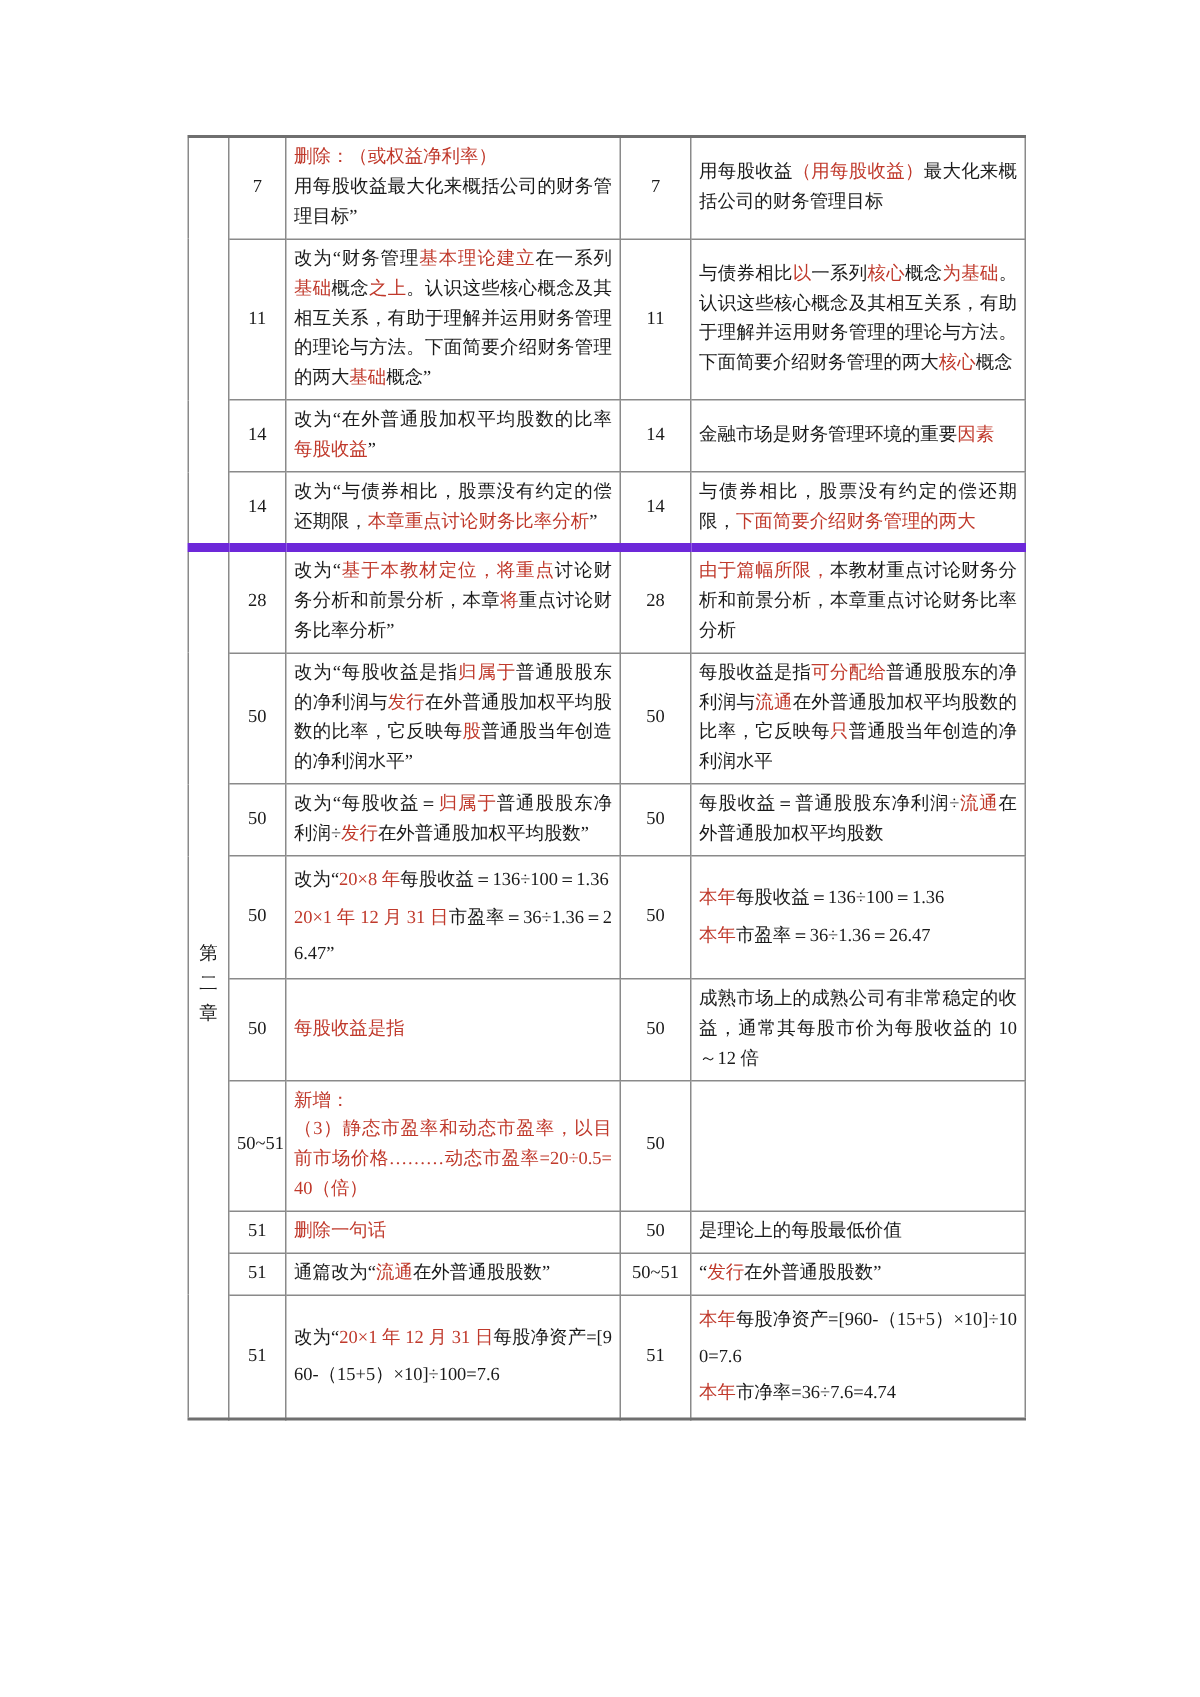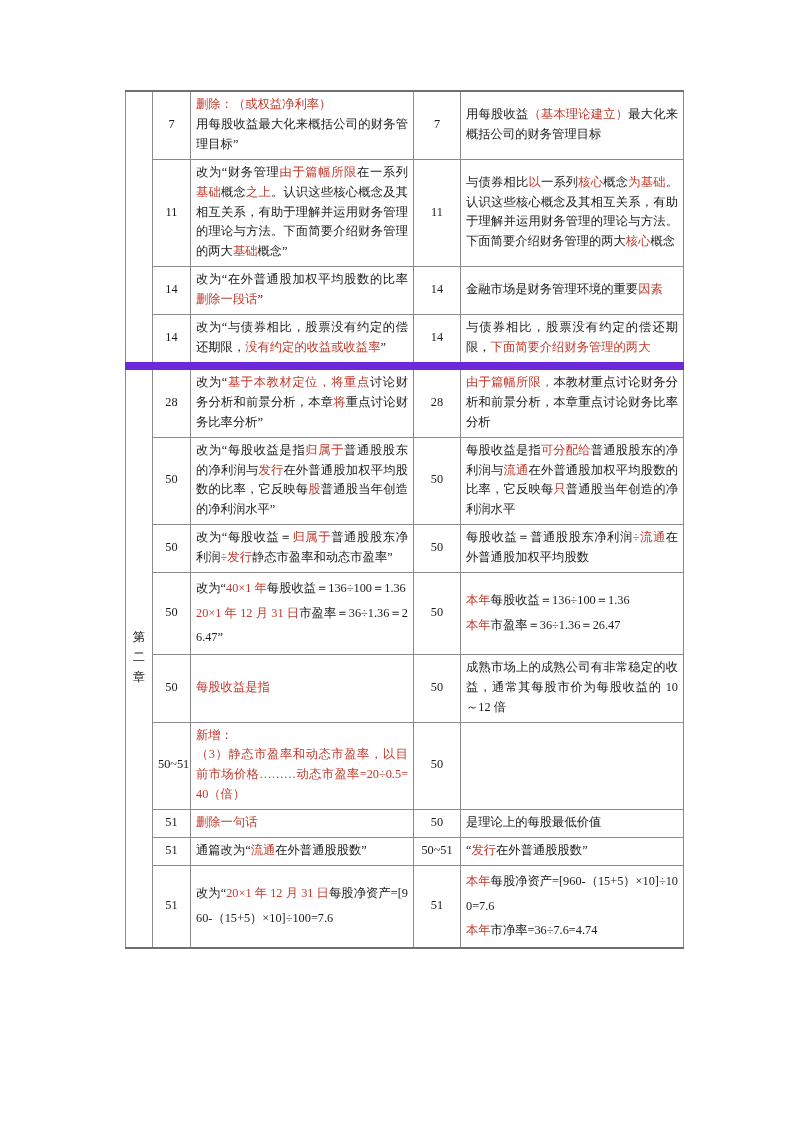--- a/index.html
+++ b/index.html
@@ -69,21 +69,21 @@
   }
   td.body-cell {
     text-align: justify;
     text-justify: inter-ideograph;
   }
   td.body-cell.loose { line-height: 2.0; }
   td.empty { }
 
   
   tr.group-start > td {
-    border-top: 8px solid #6d28d9;
+    border-top: 6px solid #6d28d9;
   }
   table.errata {
     border-top: 2px solid #6f6f6f;
     border-bottom: 2px solid #6f6f6f;
   }
   .red { color: #c0392b; }
   .rich { display: inline; }
 </style>
 </head>
 <body>
@@ -97,37 +97,37 @@
         <col class="c-oldtext">
         <col class="c-newpage">
         <col class="c-newtext">
       </colgroup>
       <tbody id="errata-body">
           <tr>
             <td class="chapter" rowspan="4"></td>
             <td class="pagenum">7</td>
             <td class="body-cell"><span class="rich red">删除：（或权益净利率）</span><br><span class="rich">用每股收益最大化来概括公司的财务管理目标”</span></td>
             <td class="pagenum">7</td>
-            <td class="body-cell"><span class="rich">用每股收益</span><span class="rich red">（基本理论建立）</span><span class="rich">最大化来概括公司的财务管理目标</span></td>
+            <td class="body-cell"><span class="rich">用每股收益</span><span class="rich red">（用每股收益）</span><span class="rich">最大化来概括公司的财务管理目标</span></td>
           </tr>
           <tr>
             <td class="pagenum">11</td>
-            <td class="body-cell"><span class="rich">改为“财务管理</span><span class="rich red">由于篇幅所限</span><span class="rich">在一系列</span><span class="rich red">基础</span><span class="rich">概念</span><span class="rich red">之上</span><span class="rich">。认识这些核心概念及其相互关系，有助于理解并运用财务管理的理论与方法。下面简要介绍财务管理的两大</span><span class="rich red">基础</span><span class="rich">概念”</span></td>
+            <td class="body-cell"><span class="rich">改为“财务管理</span><span class="rich red">基本理论建立</span><span class="rich">在一系列</span><span class="rich red">基础</span><span class="rich">概念</span><span class="rich red">之上</span><span class="rich">。认识这些核心概念及其相互关系，有助于理解并运用财务管理的理论与方法。下面简要介绍财务管理的两大</span><span class="rich red">基础</span><span class="rich">概念”</span></td>
             <td class="pagenum">11</td>
             <td class="body-cell"><span class="rich">与债券相比</span><span class="rich red">以</span><span class="rich">一系列</span><span class="rich red">核心</span><span class="rich">概念</span><span class="rich red">为基础</span><span class="rich">。认识这些核心概念及其相互关系，有助于理解并运用财务管理的理论与方法。下面简要介绍财务管理的两大</span><span class="rich red">核心</span><span class="rich">概念</span></td>
           </tr>
           <tr>
             <td class="pagenum">14</td>
-            <td class="body-cell"><span class="rich">改为“在外普通股加权平均股数的比率</span><span class="rich red">删除一段话</span><span class="rich">”</span></td>
+            <td class="body-cell"><span class="rich">改为“在外普通股加权平均股数的比率</span><span class="rich red">每股收益</span><span class="rich">”</span></td>
             <td class="pagenum">14</td>
             <td class="body-cell"><span class="rich">金融市场是财务管理环境的重要</span><span class="rich red">因素</span></td>
           </tr>
           <tr>
             <td class="pagenum">14</td>
-            <td class="body-cell"><span class="rich">改为“与债券相比，股票没有约定的偿还期限，</span><span class="rich red">没有约定的收益或收益率</span><span class="rich">”</span></td>
+            <td class="body-cell"><span class="rich">改为“与债券相比，股票没有约定的偿还期限，</span><span class="rich red">本章重点讨论财务比率分析</span><span class="rich">”</span></td>
             <td class="pagenum">14</td>
             <td class="body-cell"><span class="rich">与债券相比，股票没有约定的偿还期限，</span><span class="rich red">下面简要介绍财务管理的两大</span></td>
           </tr>
           <tr class="group-start">
             <td class="chapter" rowspan="9">
               <span class="vchar">第</span>
               <span class="vchar">二</span>
               <span class="vchar">章</span>
             </td>
             <td class="pagenum">28</td>
@@ -136,27 +136,27 @@
             <td class="body-cell"><span class="rich red">由于篇幅所限，</span><span class="rich">本教材重点讨论财务分析和前景分析，本章重点讨论财务比率分析</span></td>
           </tr>
           <tr>
             <td class="pagenum">50</td>
             <td class="body-cell"><span class="rich">改为“每股收益是指</span><span class="rich red">归属于</span><span class="rich">普通股股东的净利润与</span><span class="rich red">发行</span><span class="rich">在外普通股加权平均股数的比率，它反映每</span><span class="rich red">股</span><span class="rich">普通股当年创造的净利润水平”</span></td>
             <td class="pagenum">50</td>
             <td class="body-cell"><span class="rich">每股收益是指</span><span class="rich red">可分配给</span><span class="rich">普通股股东的净利润与</span><span class="rich red">流通</span><span class="rich">在外普通股加权平均股数的比率，它反映每</span><span class="rich red">只</span><span class="rich">普通股当年创造的净利润水平</span></td>
           </tr>
           <tr>
             <td class="pagenum">50</td>
-            <td class="body-cell"><span class="rich">改为“每股收益＝</span><span class="rich red">归属于</span><span class="rich">普通股股东净利润÷</span><span class="rich red">发行</span><span class="rich">静态市盈率和动态市盈率”</span></td>
+            <td class="body-cell"><span class="rich">改为“每股收益＝</span><span class="rich red">归属于</span><span class="rich">普通股股东净利润÷</span><span class="rich red">发行</span><span class="rich">在外普通股加权平均股数”</span></td>
             <td class="pagenum">50</td>
             <td class="body-cell"><span class="rich">每股收益＝普通股股东净利润÷</span><span class="rich red">流通</span><span class="rich">在外普通股加权平均股数</span></td>
           </tr>
           <tr>
             <td class="pagenum">50</td>
-            <td class="body-cell loose"><span class="rich">改为“</span><span class="rich red">40×1 年</span><span class="rich">每股收益＝136÷100＝1.36</span><br><span class="rich red">20×1 年 12 月 31 日</span><span class="rich">市盈率＝36÷1.36＝26.47”</span></td>
+            <td class="body-cell loose"><span class="rich">改为“</span><span class="rich red">20×8 年</span><span class="rich">每股收益＝136÷100＝1.36</span><br><span class="rich red">20×1 年 12 月 31 日</span><span class="rich">市盈率＝36÷1.36＝26.47”</span></td>
             <td class="pagenum">50</td>
             <td class="body-cell loose"><span class="rich red">本年</span><span class="rich">每股收益＝136÷100＝1.36</span><br><span class="rich red">本年</span><span class="rich">市盈率＝36÷1.36＝26.47</span></td>
           </tr>
           <tr>
             <td class="pagenum">50</td>
             <td class="body-cell"><span class="rich red">每股收益是指</span></td>
             <td class="pagenum">50</td>
             <td class="body-cell"><span class="rich">成熟市场上的成熟公司有非常稳定的收益，通常其每股市价为每股收益的 10～12 倍</span></td>
           </tr>
           <tr>

